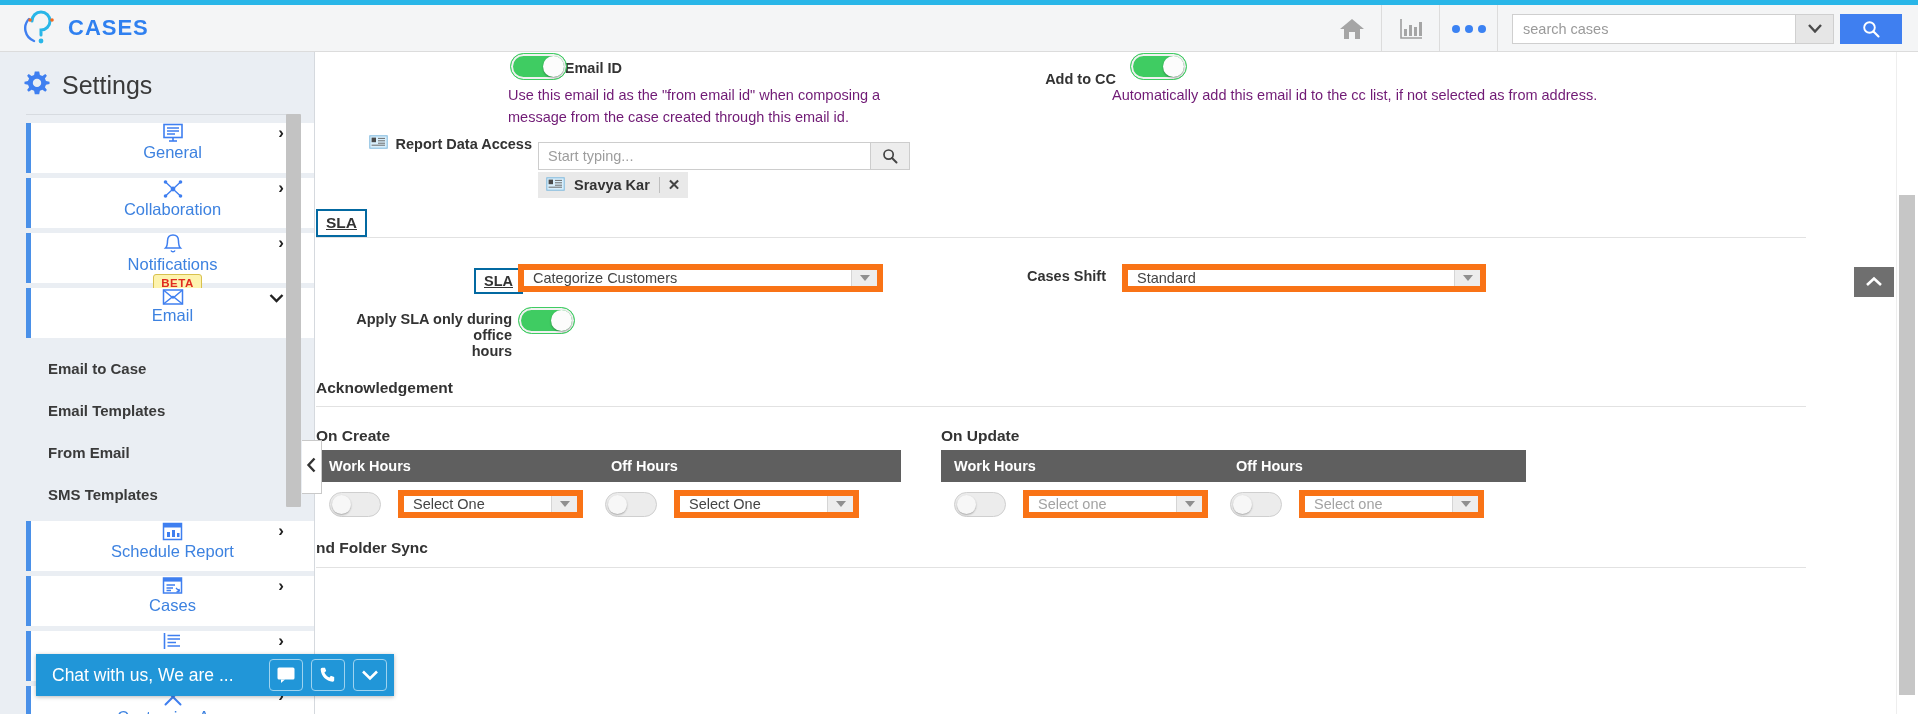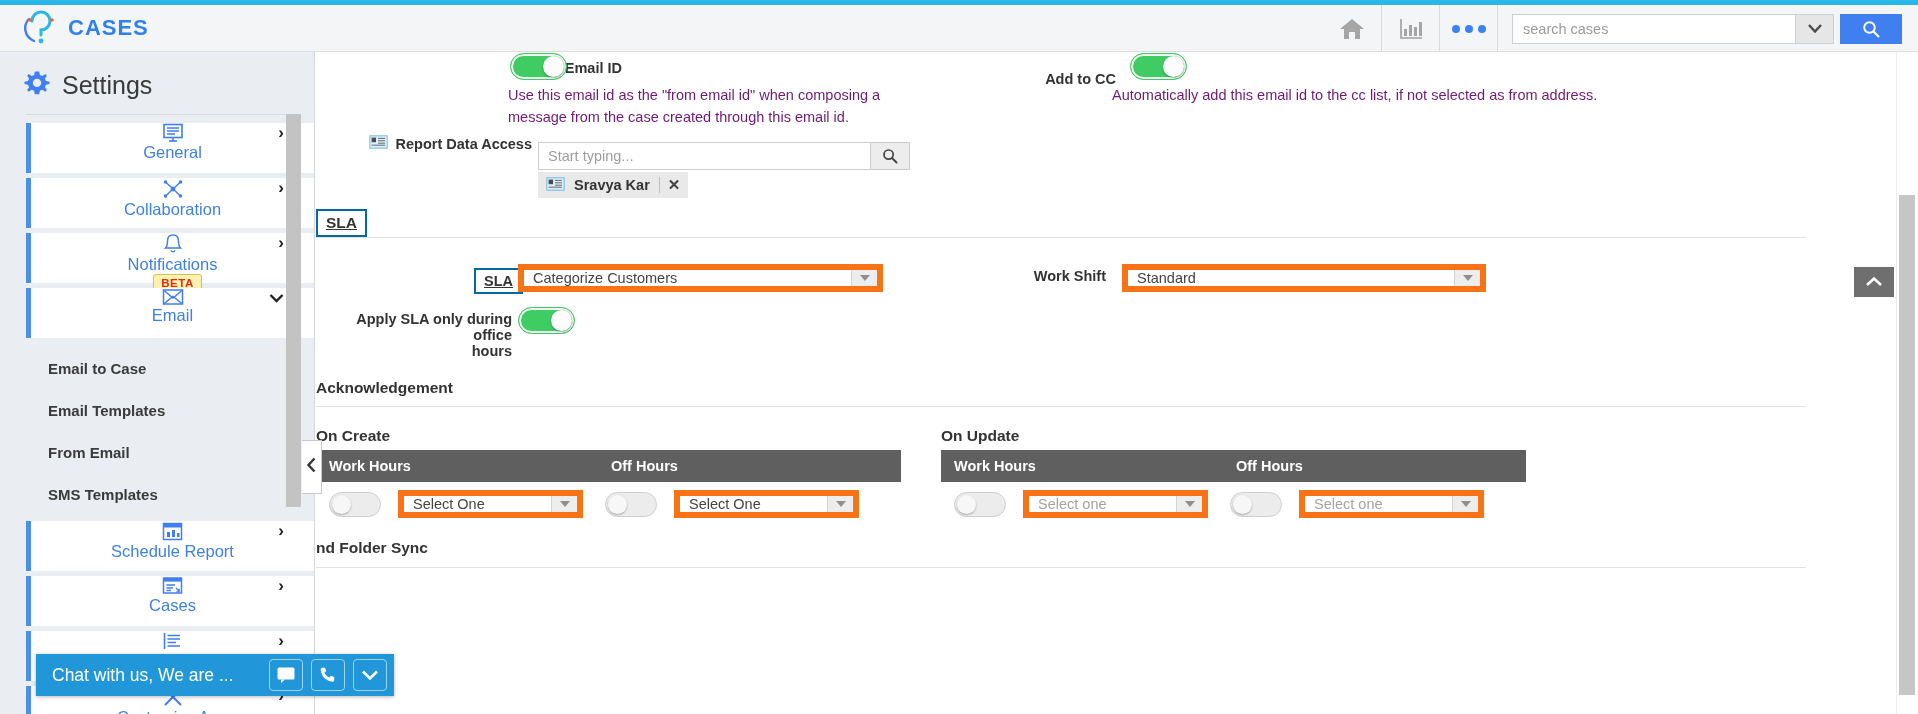--- a/index.html
+++ b/index.html
@@ -526,21 +526,21 @@
     <span class="fld-label hl-box">SLA</span>
   </div>
   <div class="row sel" style="left:202px; top:212px; width:365px;">
     <span class="val">Categorize Customers</span>
     <span class="arw">
         <i class="caret-dn"></i>
       </span>
   </div>
 
   <div class="row" style="left:700px; top:216px; width:90px;">
-    <div class="fld-label">Work Shift</div>
+    <div class="fld-label">Cases Shift</div>
   </div>
   <div class="row sel" style="left:806px; top:212px; width:364px;">
     <span class="val">Standard</span>
     <span class="arw">
         <i class="caret-dn"></i>
       </span>
   </div>
 
   <div class="row" style="left:10px; top:259px; width:186px;">
     <div class="fld-label">Apply SLA only during office</div>

